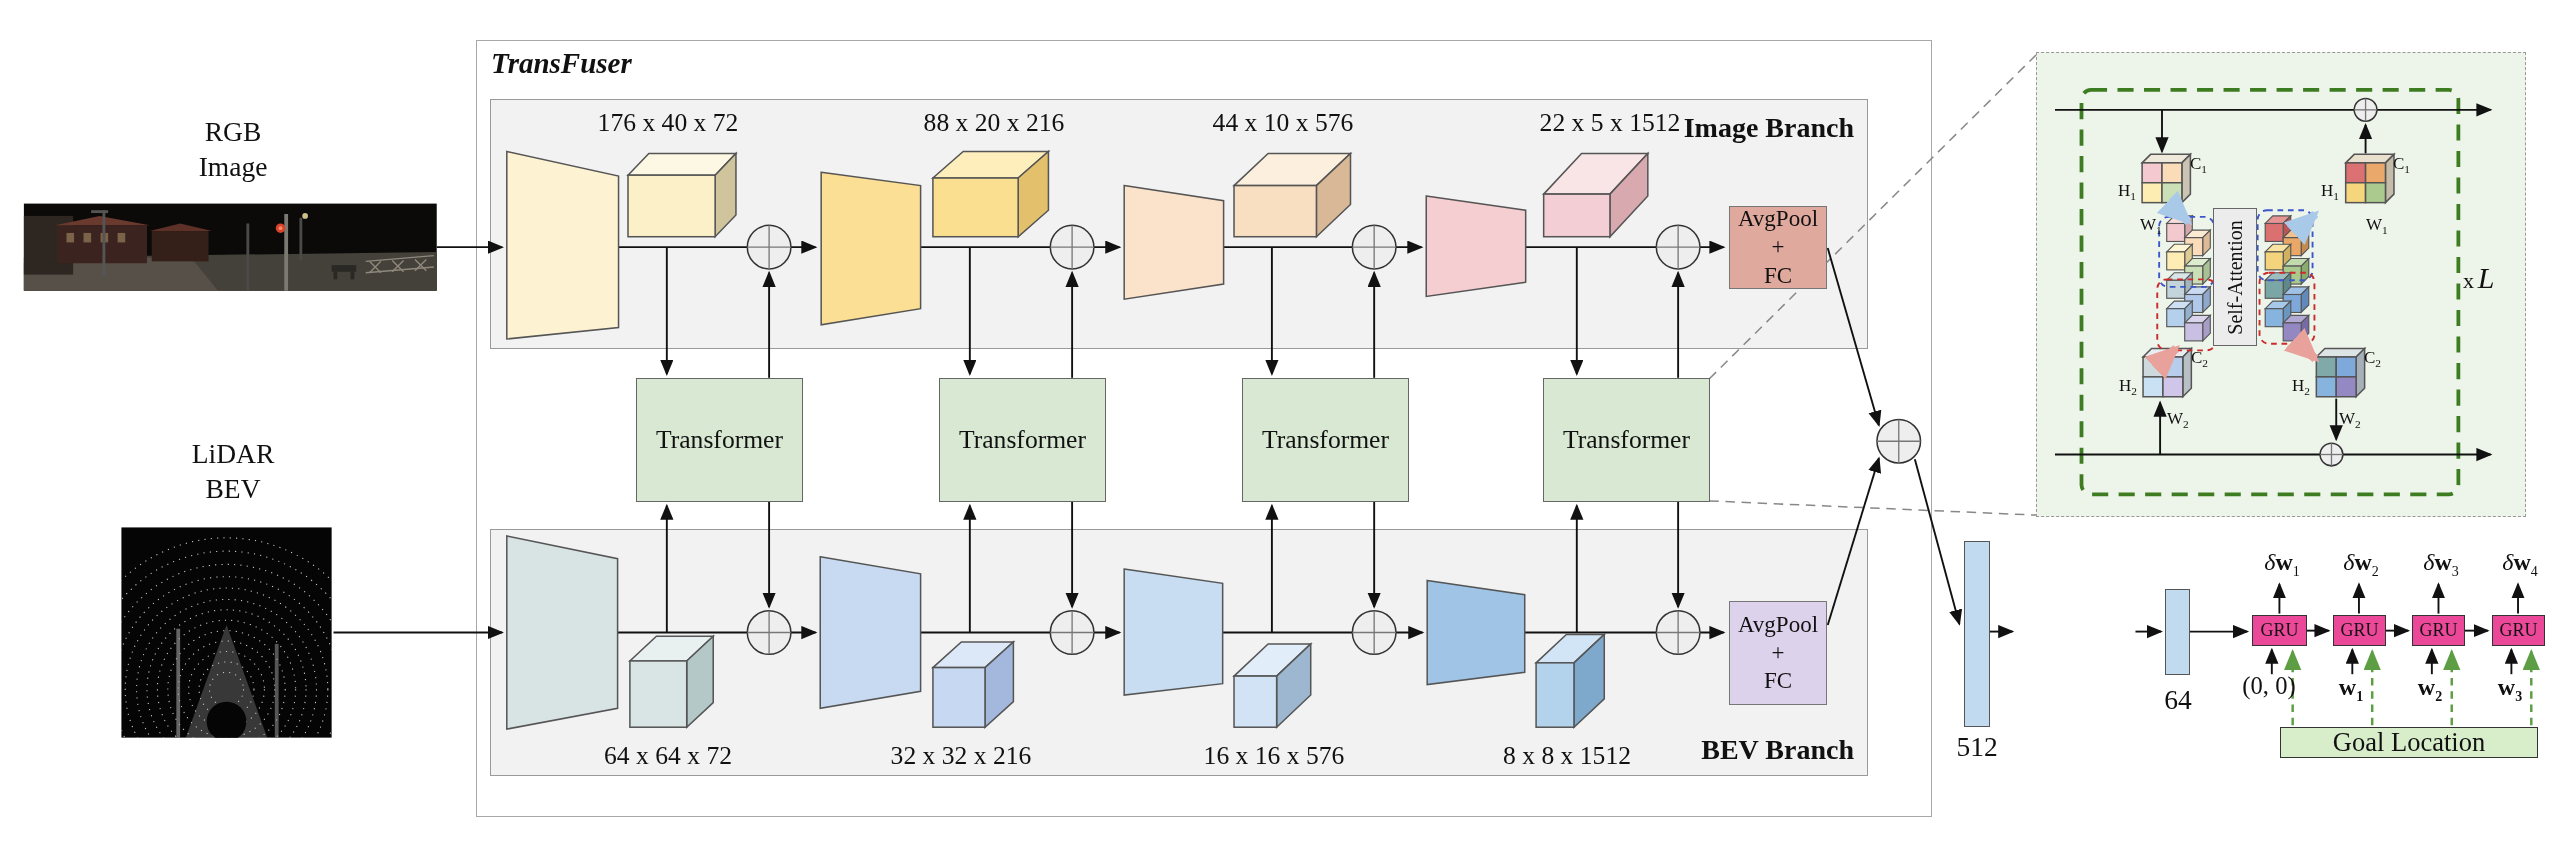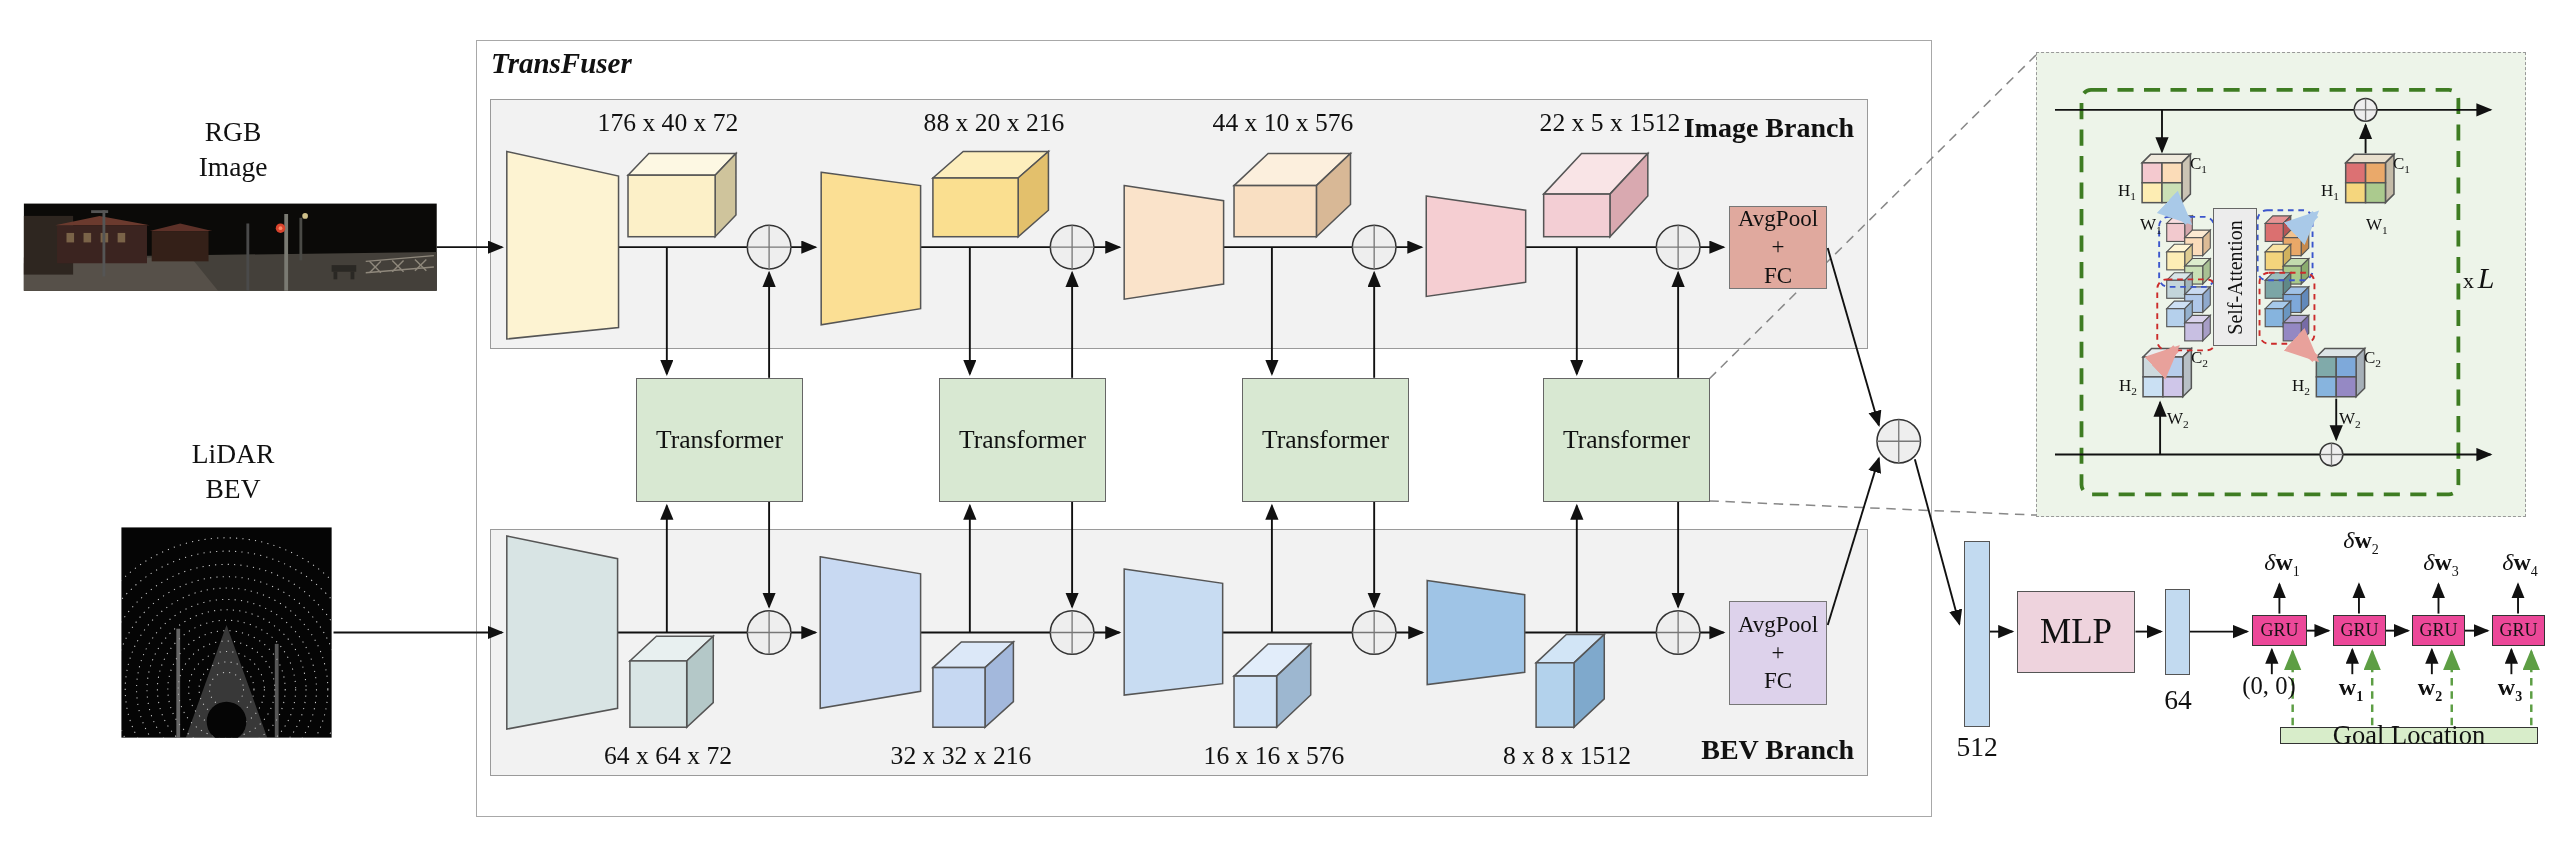--- a/index.html
+++ b/index.html
@@ -473,39 +473,36 @@
   </div>
   <div class="box flex pool pool-bev" style="left:1729px;top:601px;width:98px;height:104px;">
     <div>
         <div>AvgPool</div>
         <div>+</div>
         <div>FC</div>
       </div>
   </div>
 
   <div class="box bar" style="left:1964px;top:541px;width:25.6px;height:186px;"></div>
-  <div class="box flex mlp" style="left:2017px;top:591px;width:118px;height:82px;">
-      <span>MLP</span>
-    </div>
   <div class="box bar" style="left:2165px;top:589px;width:24.6px;height:86px;"></div>
 
   <div class="box flex grubox" style="left:2252px;top:615px;width:55px;height:31px;">
       <span>GRU</span>
     </div>
   <div class="box flex grubox" style="left:2333px;top:615px;width:53px;height:31px;">
       <span>GRU</span>
     </div>
   <div class="box flex grubox" style="left:2412px;top:615px;width:53px;height:31px;">
       <span>GRU</span>
     </div>
   <div class="box flex grubox" style="left:2492px;top:615px;width:53px;height:31px;">
       <span>GRU</span>
     </div>
 
-  <div class="box flex goal" style="left:2280px;top:727px;width:258px;height:17px;">
+  <div class="box flex goal" style="left:2280px;top:727px;width:258px;height:31px;">
       <span>Goal Location</span>
     </div>
 
   <div class="box flex selfattn" style="left:2213px;top:208px;width:44px;height:138px;">
       <span>Self-Attention</span>
     </div>
 
   <div class="lbl title" style="left:491px;top:47px;">TransFuser</div>
 
   <div class="lbl inlbl ctr" style="left:233px;top:114px;">
@@ -526,21 +523,21 @@
   <div class="lbl dim ctr" style="left:668px;top:741px;">64 x 64 x 72</div>
   <div class="lbl dim ctr" style="left:961px;top:741px;">32 x 32 x 216</div>
   <div class="lbl dim ctr" style="left:1274px;top:741px;">16 x 16 x 576</div>
   <div class="lbl dim ctr" style="left:1567px;top:741px;">8 x 8 x 1512</div>
   <div class="lbl branchlbl" style="right:722px;top:734px;">BEV Branch</div>
 
   <div class="lbl dim ctr" style="left:1977px;top:731px;font-size:27.5px;">512</div>
   <div class="lbl dim ctr" style="left:2178px;top:684px;font-size:27.5px;">64</div>
 
   <div class="lbl gruout ctr" style="left:2282px;top:549px;"><span class="gd">δ</span><span class="gb">w</span><sub>1</sub></div>
-  <div class="lbl gruout ctr" style="left:2361px;top:527px;"><span class="gd">δ</span><span class="gb">w</span><sub>2</sub></div>
+  <div class="lbl gruout ctr" style="left:2361px;top:549px;"><span class="gd">δ</span><span class="gb">w</span><sub>2</sub></div>
   <div class="lbl gruout ctr" style="left:2441px;top:549px;"><span class="gd">δ</span><span class="gb">w</span><sub>3</sub></div>
   <div class="lbl gruout ctr" style="left:2520px;top:549px;"><span class="gd">δ</span><span class="gb">w</span><sub>4</sub></div>
 
   <div class="lbl zerolbl ctr" style="left:2269px;top:672px;">(0, 0)</div>
   <div class="lbl gruin ctr" style="left:2351px;top:674px;"><span>w</span><sub>1</sub></div>
   <div class="lbl gruin ctr" style="left:2430px;top:674px;"><span>w</span><sub>2</sub></div>
   <div class="lbl gruin ctr" style="left:2510px;top:674px;"><span>w</span><sub>3</sub></div>
 
   <div class="lbl hcw" style="right:440px;top:171px;"><span>H</span><sub>1</sub></div>
   <div class="lbl hcw" style="left:2190px;top:144px;"><span>C</span><sub>1</sub></div>

